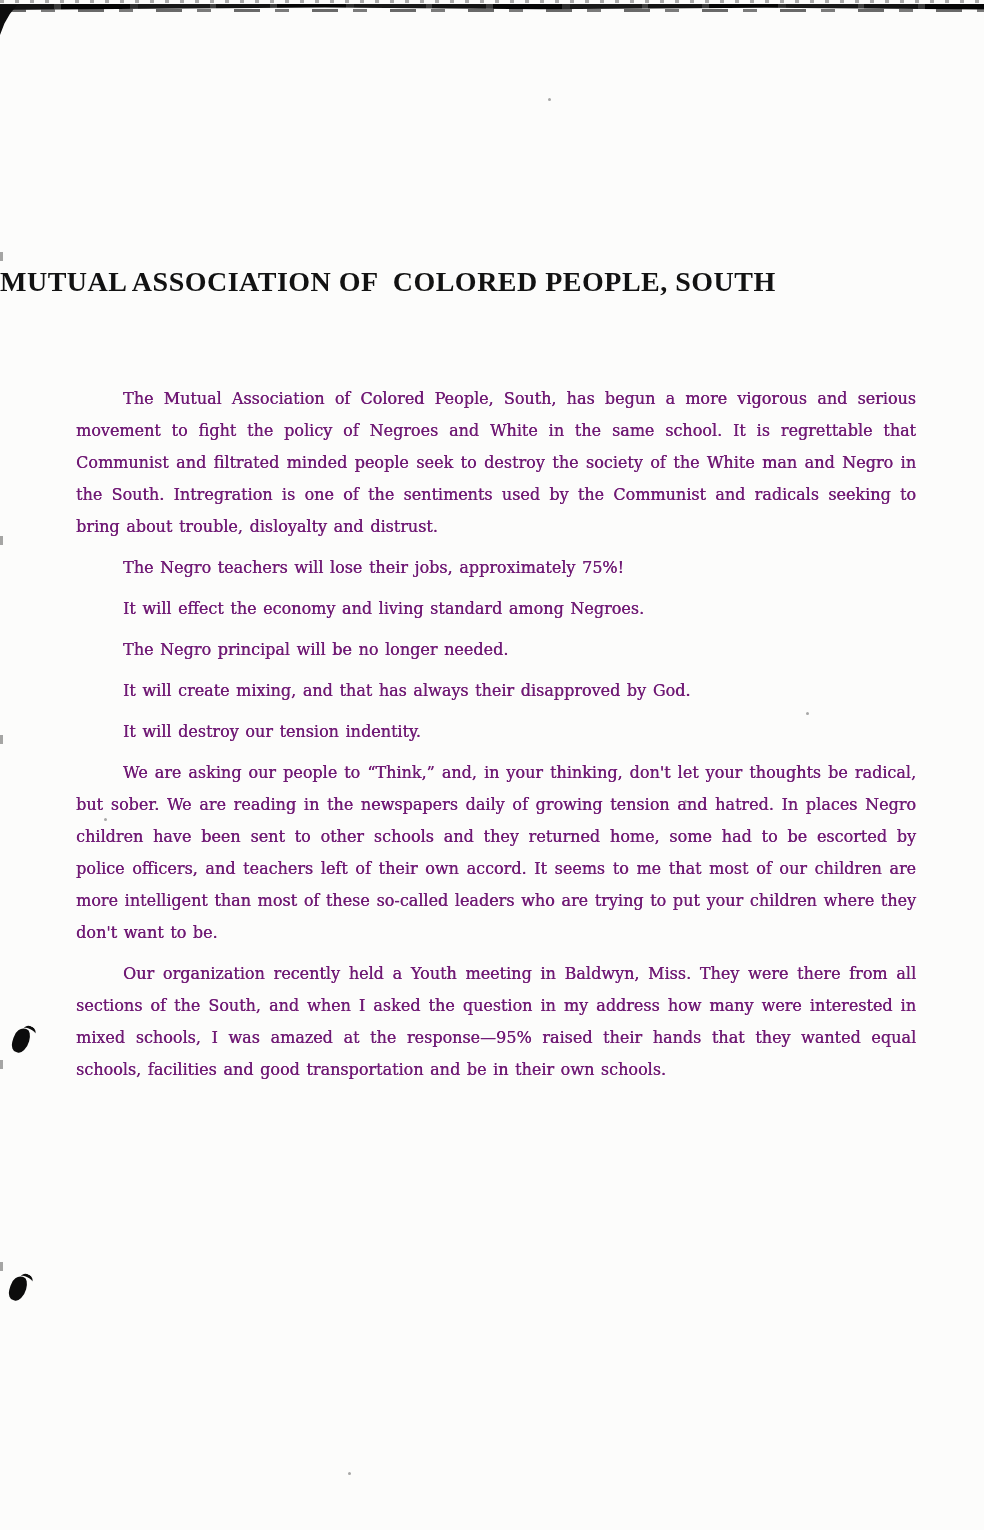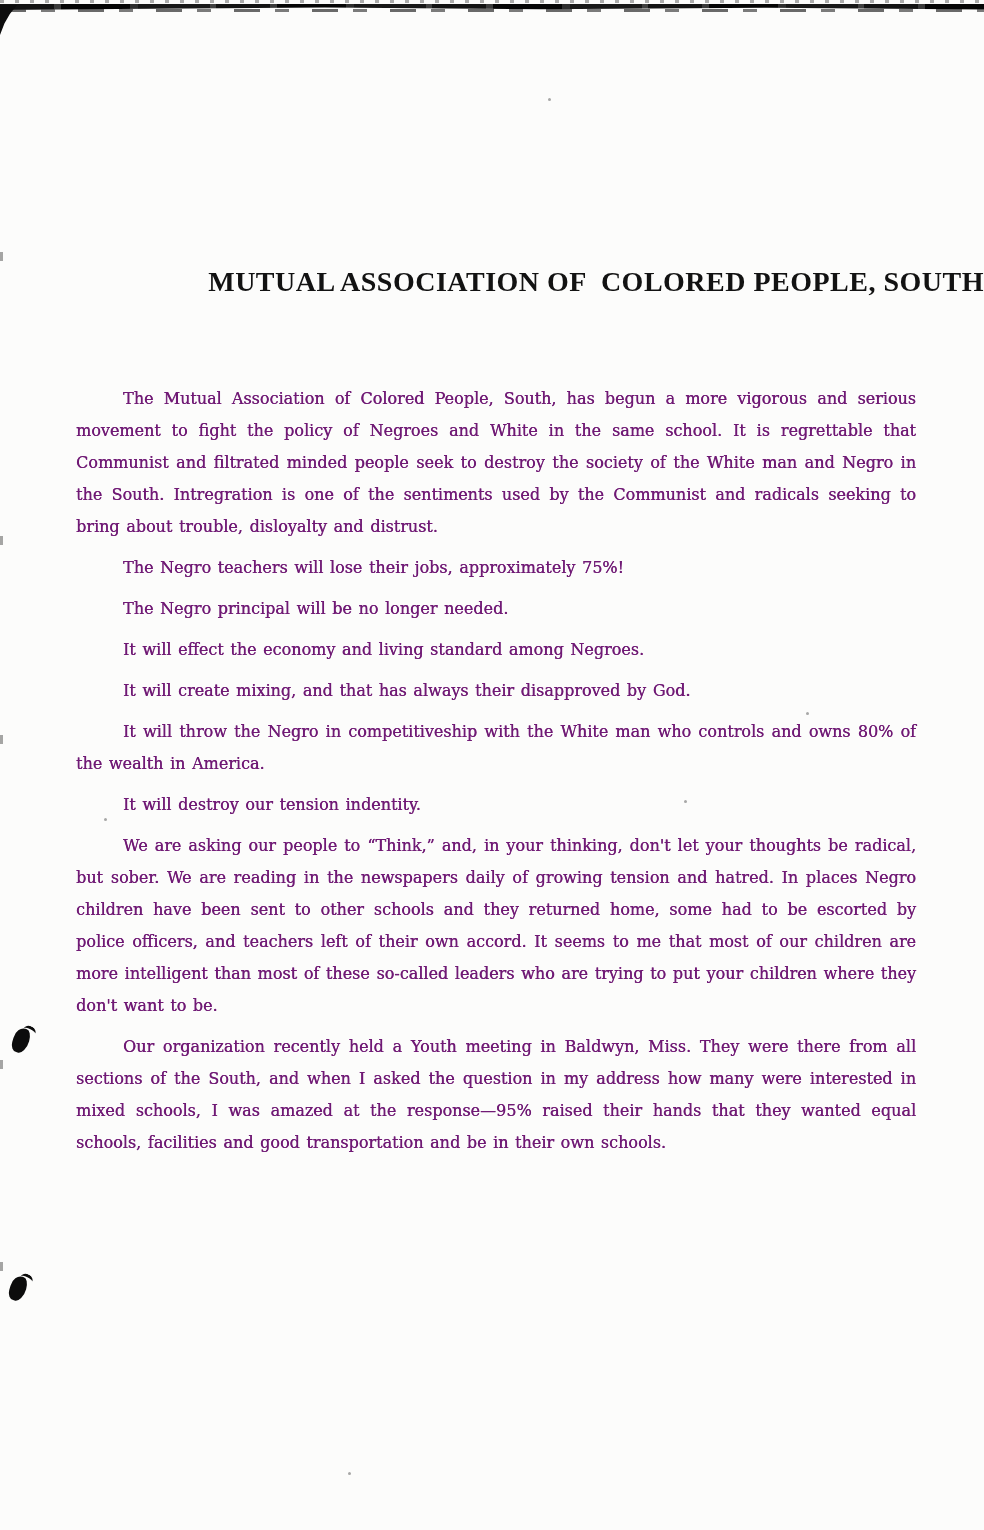--- a/index.html
+++ b/index.html
@@ -88,28 +88,27 @@
   .tick-1 { top: 252px; }
   .tick-2 { top: 536px; }
   .tick-3 { top: 735px; }
   .tick-4 { top: 1060px; }
   .tick-5 { top: 1262px; }
   
   .doc-title {
     position: absolute;
     top: 266px; left: 0; right: 0;
     margin: 0;
-    text-align: right;
+    text-align: left;
     font-family: "Liberation Serif", "DejaVu Serif", serif;
     font-weight: 700;
     font-size: 28px;
     letter-spacing: 0.5px;
     color: #121212;
     white-space: pre;
-    padding-left: 34px;
   }
   .doc-body {
     position: absolute;
     top: 383px;
     left: 76px;
     width: 840px;
     font-size: 16px;
     line-height: 32px;
     color: #701a75;
     text-align: justify;
@@ -129,24 +128,23 @@
   <div class="top-dots"></div>
   <div class="top-strip"></div>
   <div class="top-strip-fray"></div>
   <div class="corner-wedge"></div>
 
   <h1 class="doc-title">MUTUAL ASSOCIATION OF  COLORED PEOPLE, SOUTH</h1>
 
   <div class="doc-body">
     <p>The Mutual Association of Colored People, South, has begun a more vigorous and serious movement to fight the policy of Negroes and White in the same school. It is regrettable that Communist and filtrated minded people seek to destroy the society of the White man and Negro in the South. Intregration is one of the sentiments used by the Communist and radicals seeking to bring about trouble, disloyalty and distrust.</p>
     <p>The Negro teachers will lose their jobs, approximately 75%!</p>
+    <p>It will effect the economy and living standard among Negroes.</p>
     <p>The Negro principal will be no longer needed.</p>
-    <p>It will effect the economy and living standard among Negroes.</p>
     <p>It will create mixing, and that has always their disapproved by God.</p>
-    <p>It will throw the Negro in competitiveship with the White man who controls and owns 80% of the wealth in America.</p>
     <p>It will destroy our tension indentity.</p>
     <p>We are asking our people to “Think,” and, in your thinking, don't let your thoughts be radical, but sober. We are reading in the newspapers daily of growing tension and hatred. In places Negro children have been sent to other schools and they returned home, some had to be escorted by police officers, and teachers left of their own accord. It seems to me that most of our children are more intelligent than most of these so-called leaders who are trying to put your children where they don't want to be.</p>
     <p>Our organization recently held a Youth meeting in Baldwyn, Miss. They were there from all sections of the South, and when I asked the question in my address how many were interested in mixed schools, I was amazed at the response—95% raised their hands that they wanted equal schools, facilities and good transportation and be in their own schools.</p>
   </div>
 
   <div class="ink-blob blob-1"></div>
   <div class="ink-blob blob-2"></div>
 
   <div class="speck speck-1"></div>
   <div class="speck speck-2"></div>

